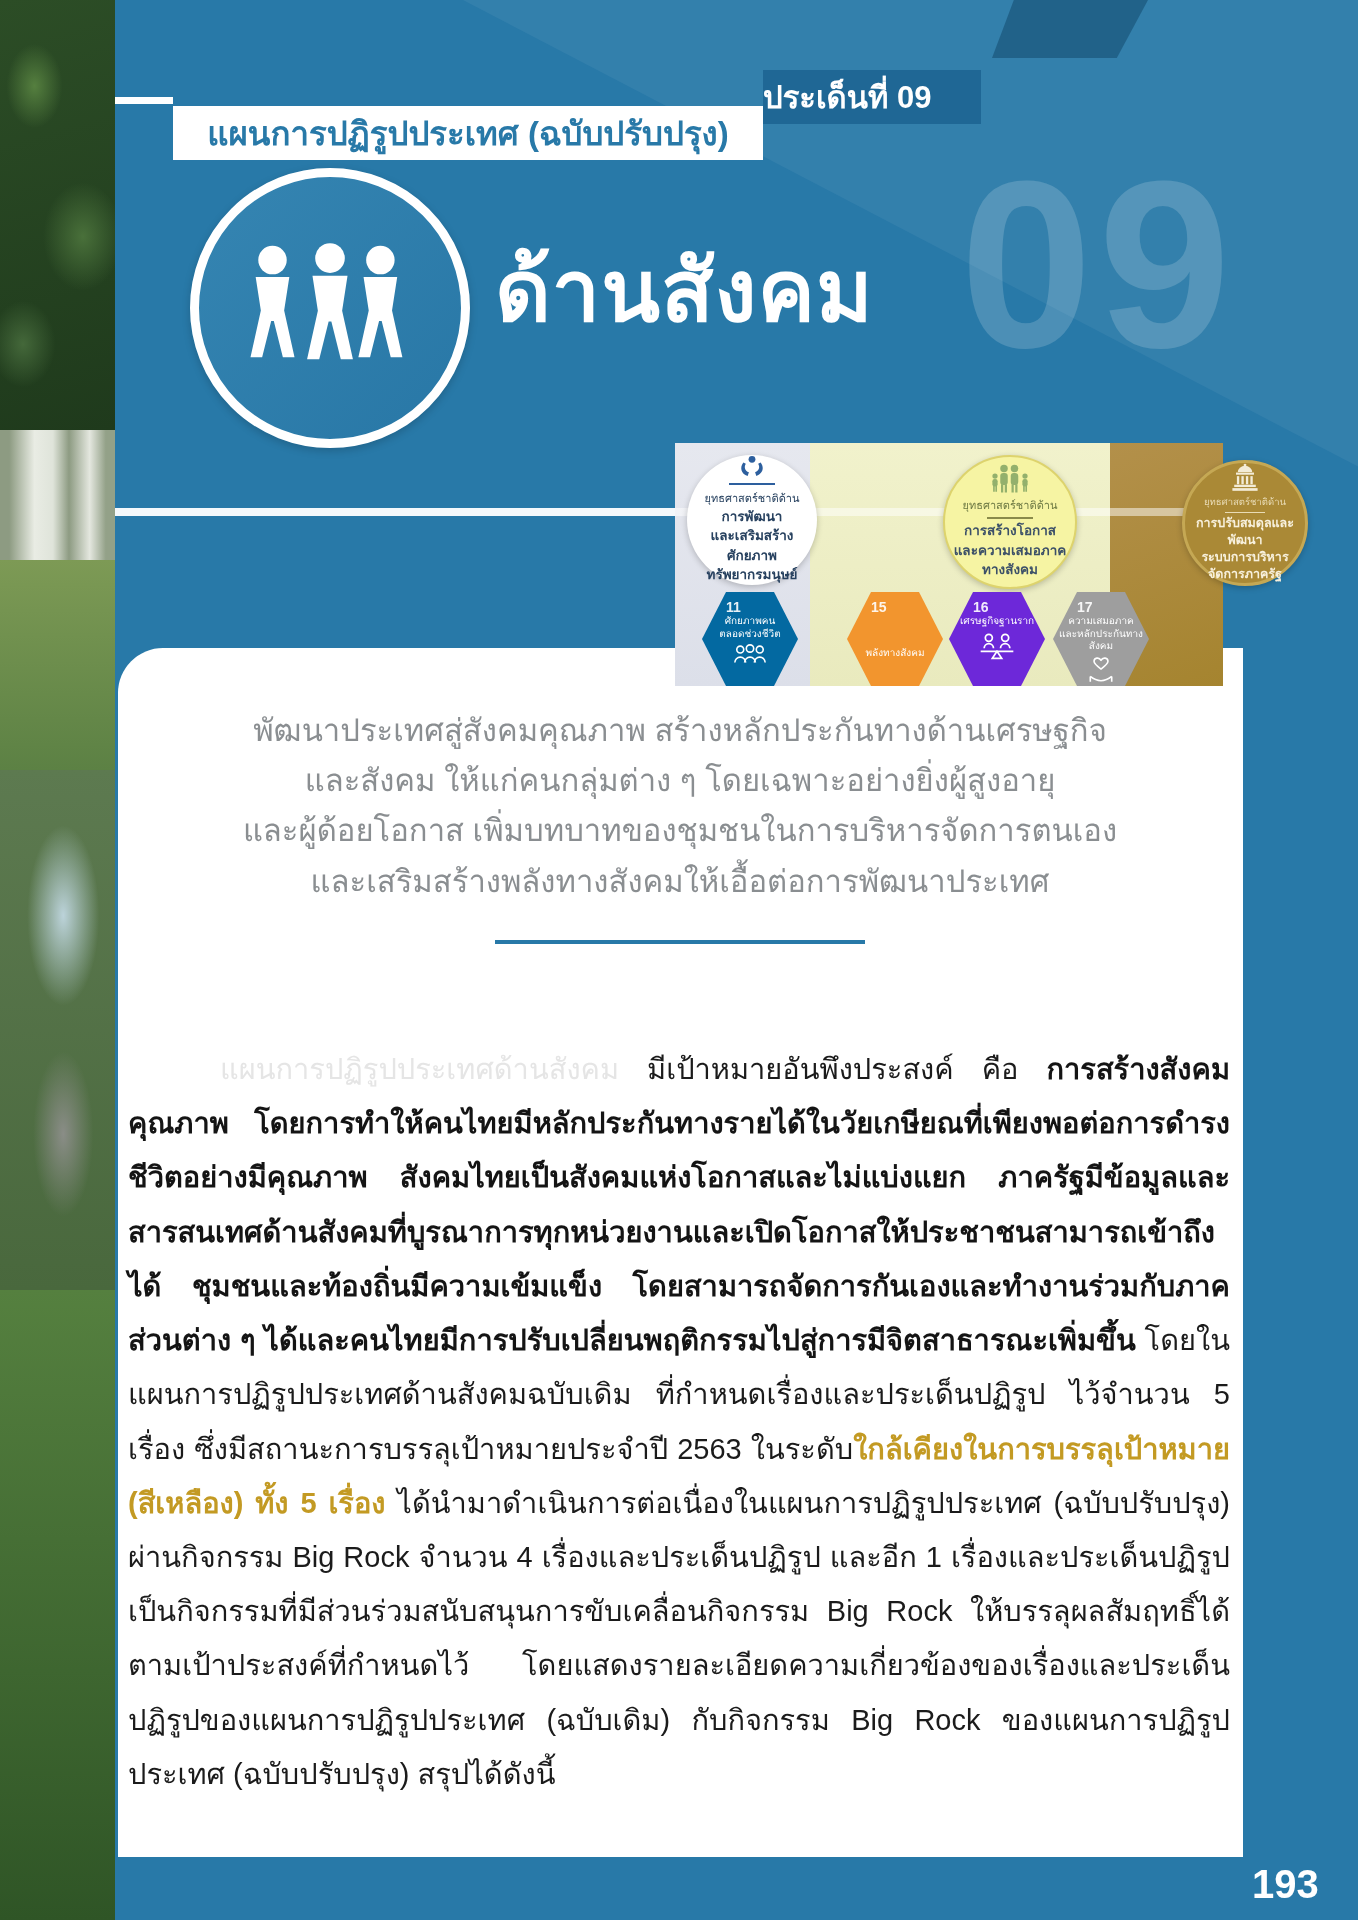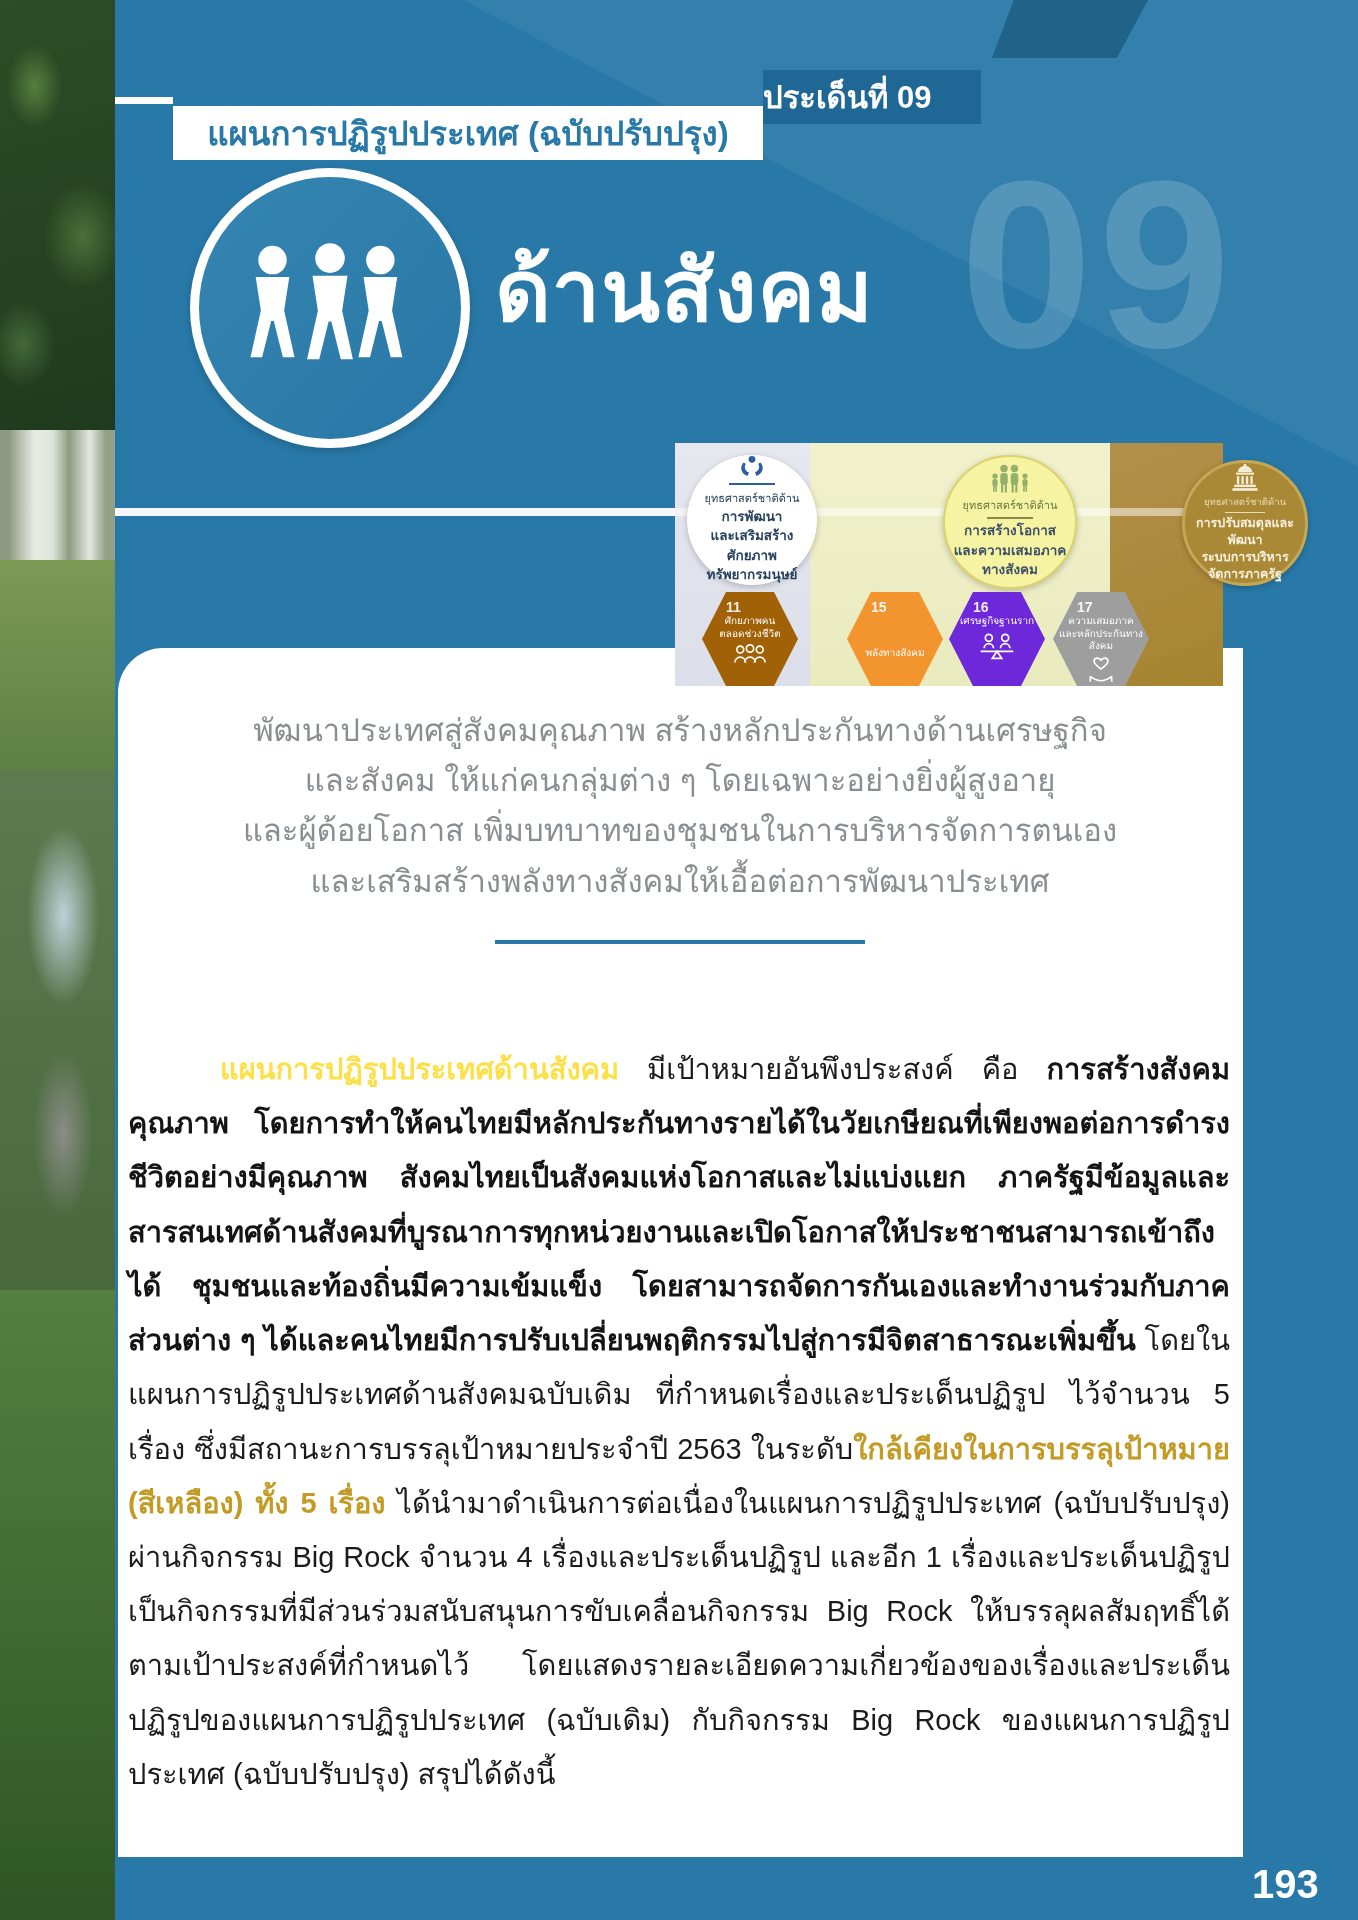--- a/index.html
+++ b/index.html
@@ -67,37 +67,37 @@
   .sc2 .sc-tag{color:#6e7a44;}
   .sc2 .sc-line{color:#3c5068;}
   .sc3 .sc-tag{color:#e9dcb6;font-size:9.5px;}
   .sc3 .sc-line{color:#f8f1dd;font-size:12.5px;line-height:1.35;}
   .sc-divider{width:46px;border-top:2px solid #2d5f9e;margin:3px 0 2px 0;}
   .sc3 .sc-divider{border-top:1.5px solid #e9dcb6;width:40px;}
 
   .hex{position:absolute;width:96px;height:94px;top:149px;
        clip-path:polygon(25% 0,75% 0,100% 50%,75% 100%,25% 100%,0 50%);
        display:flex;flex-direction:column;align-items:center;color:#fff;z-index:2;}
-  .hex-11{left:27px;background:#a16207;}
+  .hex-11{left:27px;background:#0369a1;}
   .hex-15{left:172px;background:#f2952e;gap:32px;}
   .hex-16{left:274px;background:#6d28d9;}
   .hex-17{left:378px;background:#9e9e9e;}
   .hex-num{align-self:flex-start;margin:7px 0 0 24px;font-size:14px;font-weight:bold;color:rgba(255,255,255,0.9);}
   .hex-label{font-size:10px;line-height:1.25;text-align:center;}
   .hex-icon{margin-top:2px;}
 
   
   .quote{position:absolute;left:160px;top:706px;width:1040px;text-align:center;z-index:3;
        color:#8a8e91;font-size:31px;line-height:1.62;}
   .divider{position:absolute;left:495px;top:940px;width:370px;height:4px;background:#2879a8;z-index:3;}
 
   
   .body-text{position:absolute;left:128px;top:1042px;width:1102px;z-index:3;text-align:justify;
        font-size:29px;line-height:1.87;color:#1b1b1b;text-indent:92px;}
-  .seg-lead{color:#fde047;font-weight:bold;}
+  .seg-lead{color:#e5e5e5;font-weight:normal;}
   .seg-bold{font-weight:bold;color:#141414;}
   .seg-gold{color:#c39a23;font-weight:bold;}
   .seg-normal{color:#1b1b1b;}
 
   .page-number{position:absolute;left:1252px;top:1862px;color:#fff;font-size:40px;font-weight:bold;z-index:2;}
 </style>
 </head>
 <body>
 
 <div class="page">

